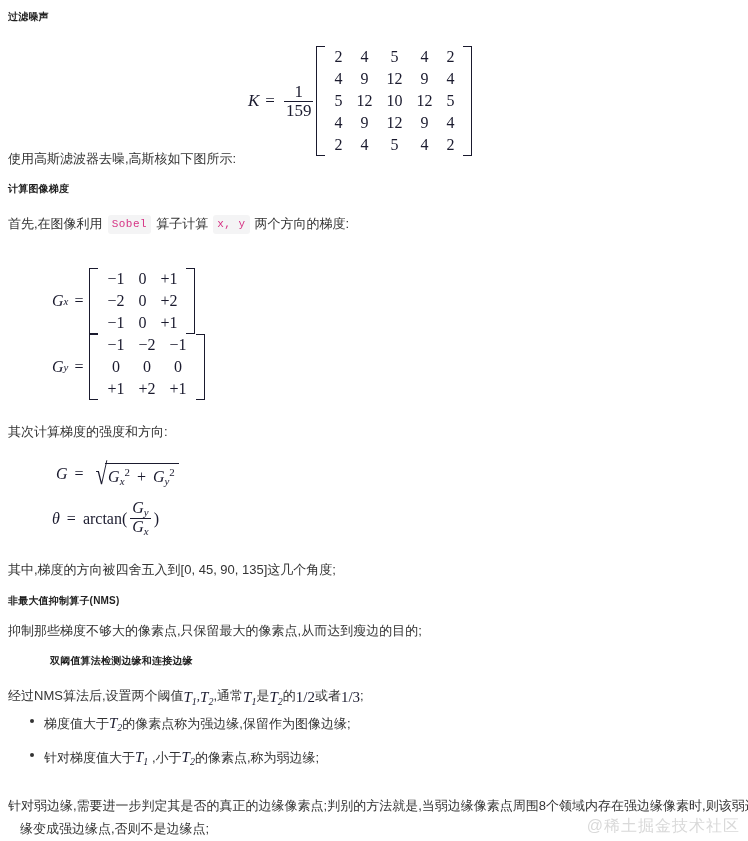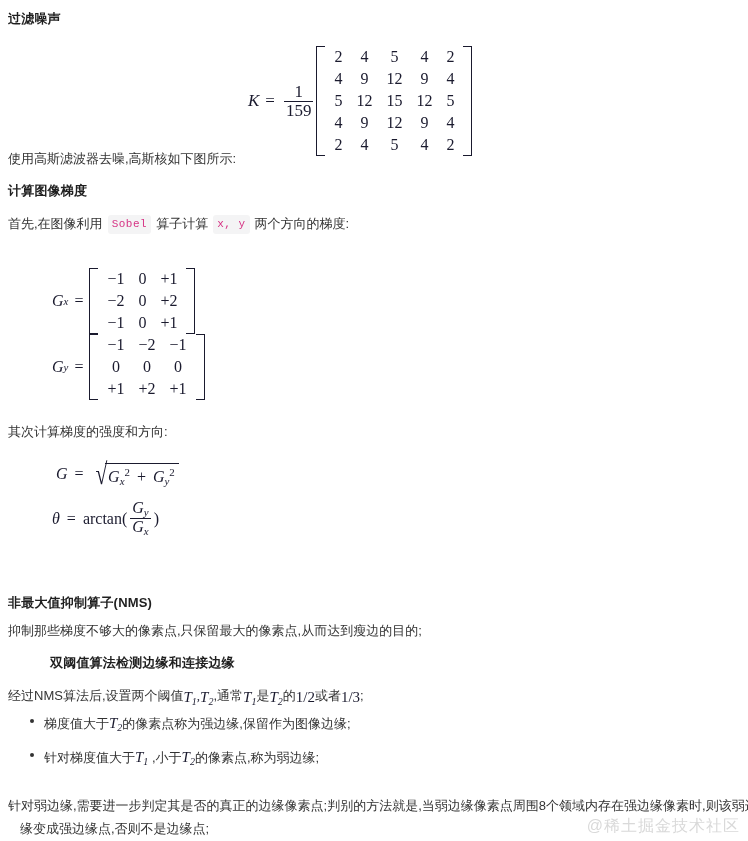--- a/index.html
+++ b/index.html
@@ -19,21 +19,21 @@
   .page {
     position: relative;
     width: 748px;
     height: 841px;
     padding: 0;
     box-sizing: border-box;
   }
   .h-strong {
     font-family: "Liberation Sans", sans-serif;
     font-weight: bold;
-    font-size: 13px;
+    font-size: 10px;
     color: #1f1f1f;
     letter-spacing: 0.2px;
   }
   .para {
     font-size: 13px;
     color: #333333;
     line-height: 1.55;
   }
   .pos { position: absolute; }
 
@@ -190,21 +190,21 @@
           <tr>
             <td>4</td>
             <td>9</td>
             <td>12</td>
             <td>9</td>
             <td>4</td>
           </tr>
           <tr>
             <td>5</td>
             <td>12</td>
-            <td>15</td>
+            <td>10</td>
             <td>12</td>
             <td>5</td>
           </tr>
           <tr>
             <td>4</td>
             <td>9</td>
             <td>12</td>
             <td>9</td>
             <td>4</td>
           </tr>
@@ -320,20 +320,21 @@
       <span>arctan</span>
       <span>(</span>
       <span class="frac">
         <span class="num"><span class="mi">G</span><span class="sub">y</span></span>
         <span class="den"><span class="mi">G</span><span class="sub">x</span></span>
       </span>
       <span>)</span>
     </span>
   </div>
 
+  <div class="pos para" style="left:8px; top:560px;">其中,梯度的方向被四舍五入到[0, 45, 90, 135]这几个角度;</div>
 
   <div class="pos h-strong" style="left:8px; top:594px;">非最大值抑制算子(NMS)</div>
 
   <div class="pos para" style="left:8px; top:621px;">抑制那些梯度不够大的像素点,只保留最大的像素点,从而达到瘦边的目的;</div>
 
   <div class="pos h-strong" style="left:8px; top:654px;margin-left:42px;">双阈值算法检测边缘和连接边缘</div>
 
   <div class="pos para" style="left:8px; top:686px; display:flex; align-items:flex-start; white-space:nowrap;">
     <span>经过NMS算法后,设置两个阈值</span>
     <span class="math"><span class="mi" style="font-size:15px;">T</span><span class="sub" style="font-size:10px;">1</span></span>

